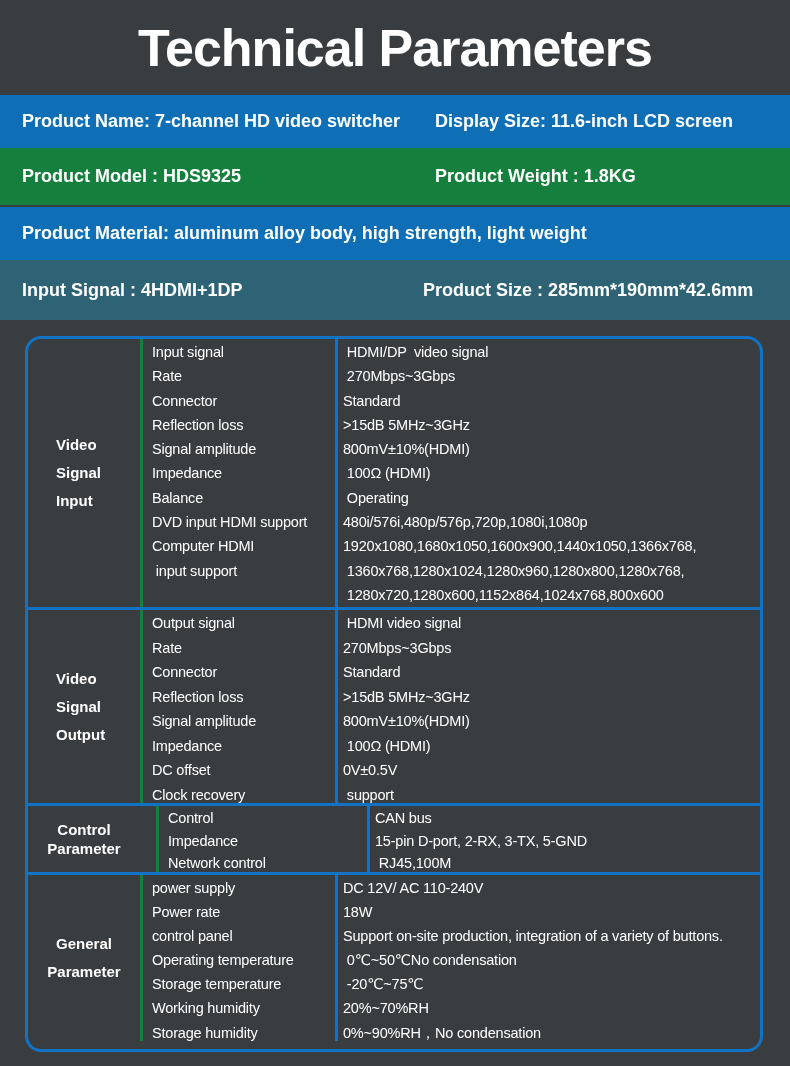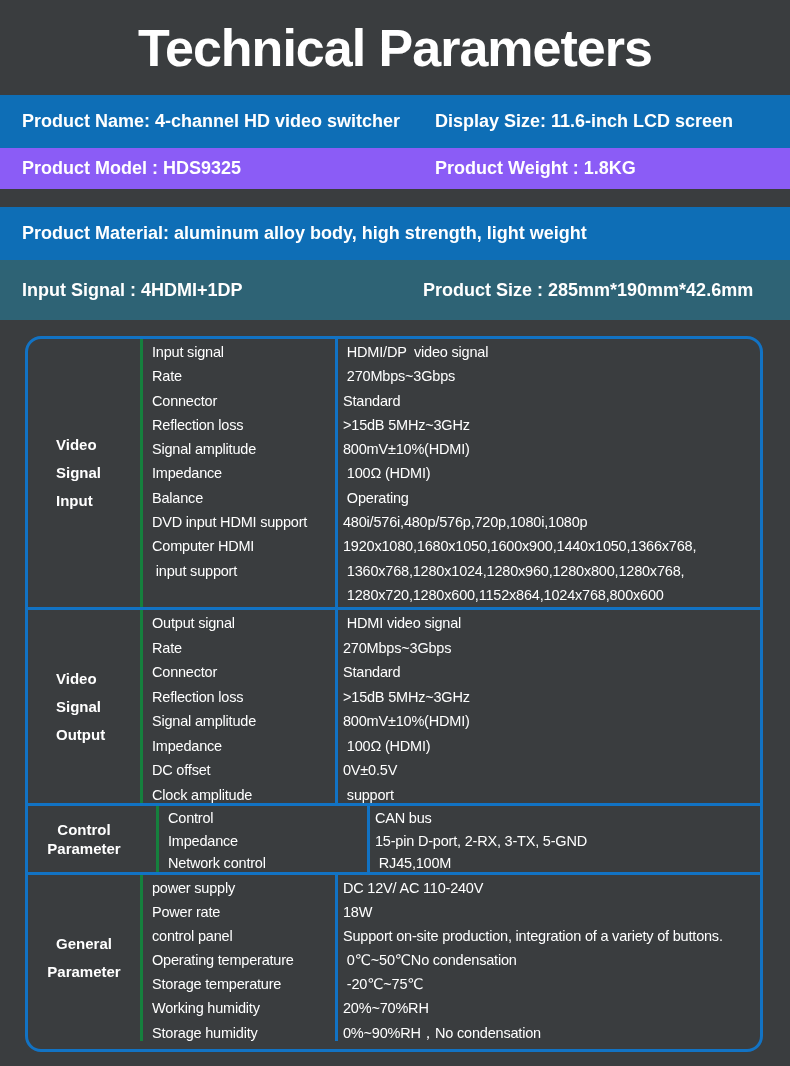--- a/index.html
+++ b/index.html
@@ -17,21 +17,21 @@
     font-size:52px; font-weight:bold; letter-spacing:-1px;
   }
   .banner {
     position:absolute; left:0; width:790px;
     display:flex; align-items:center;
     font-size:18px; font-weight:bold;
   }
   .banner .b-left { position:absolute; left:22px; white-space:pre; }
   .banner .b-right { position:absolute; left:435px; white-space:pre; }
   .banner-1 { top:95px;  height:53px; background:#0e6eb6; }
-  .banner-2 { top:148px; height:41px; background:#8b5cf6; }
+  .banner-2 { top:148px; height:57px; background:#15803d; }
   .banner-3 { top:207px; height:53px; background:#0e6eb6; }
   .banner-4 { top:260px; height:60px; background:#2e6375;padding-left:17px; }
   .banner-4 .b-right { left:423px; }
 
   .spec-table {
     position:absolute; left:25px; top:336px;
     width:738px; height:716px;
     border:3px solid #1273c4; border-radius:16px;
     display:flex; flex-direction:column; overflow:hidden;
   }
@@ -65,21 +65,21 @@
   .s1 .line { line-height:24.5px; }
   .s2 .line { line-height:22.6px; }
   .s3 .line { line-height:24.1px; }
 </style>
 </head>
 <body>
 
 <div class="page-title">Technical Parameters</div>
 
 <div class="banner banner-1">
-  <span class="b-left">Product Name: 4-channel HD video switcher</span>
+  <span class="b-left">Product Name: 7-channel HD video switcher</span>
   <span class="b-right">Display Size: 11.6-inch LCD screen</span>
 </div>
 <div class="banner banner-2">
   <span class="b-left">Product Model : HDS9325</span>
   <span class="b-right">Product Weight : 1.8KG</span>
 </div>
 <div class="banner banner-3">
   <span class="b-left">Product Material: aluminum alloy body, high strength, light weight</span>
 </div>
 <div class="banner banner-4">
@@ -128,21 +128,21 @@
         <div class="label-line">Output</div>
       </div>
     <div class="param-cell">
         <div class="line">Output signal</div>
         <div class="line">Rate</div>
         <div class="line">Connector</div>
         <div class="line">Reflection loss</div>
         <div class="line">Signal amplitude</div>
         <div class="line">Impedance</div>
         <div class="line">DC offset</div>
-        <div class="line">Clock amplitude</div>
+        <div class="line">Clock recovery</div>
       </div>
     <div class="value-cell">
         <div class="line"> HDMI video signal</div>
         <div class="line">270Mbps~3Gbps</div>
         <div class="line">Standard</div>
         <div class="line">&gt;15dB 5MHz~3GHz</div>
         <div class="line">800mV±10%(HDMI)</div>
         <div class="line"> 100Ω (HDMI)</div>
         <div class="line">0V±0.5V</div>
         <div class="line"> support</div>

